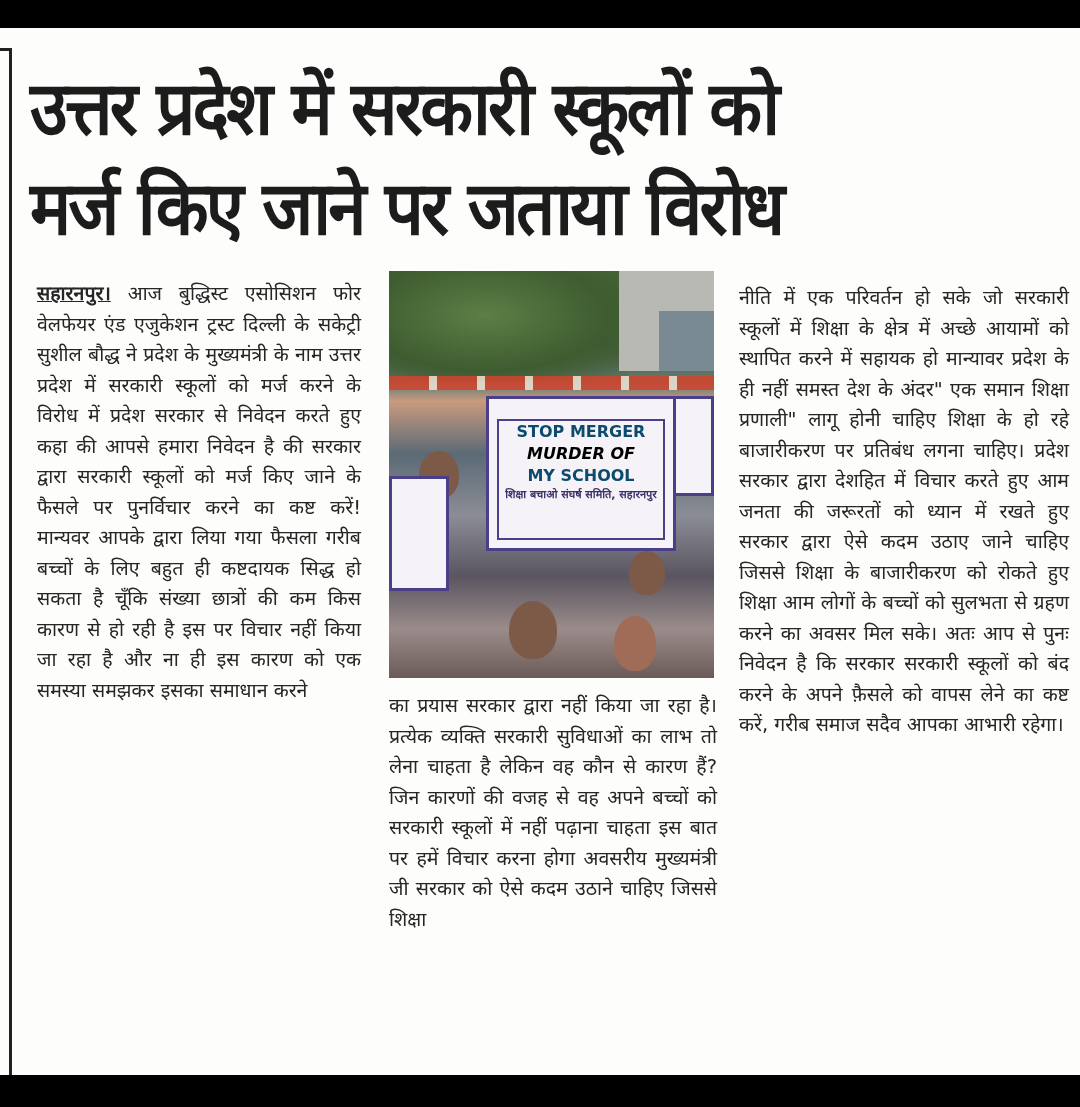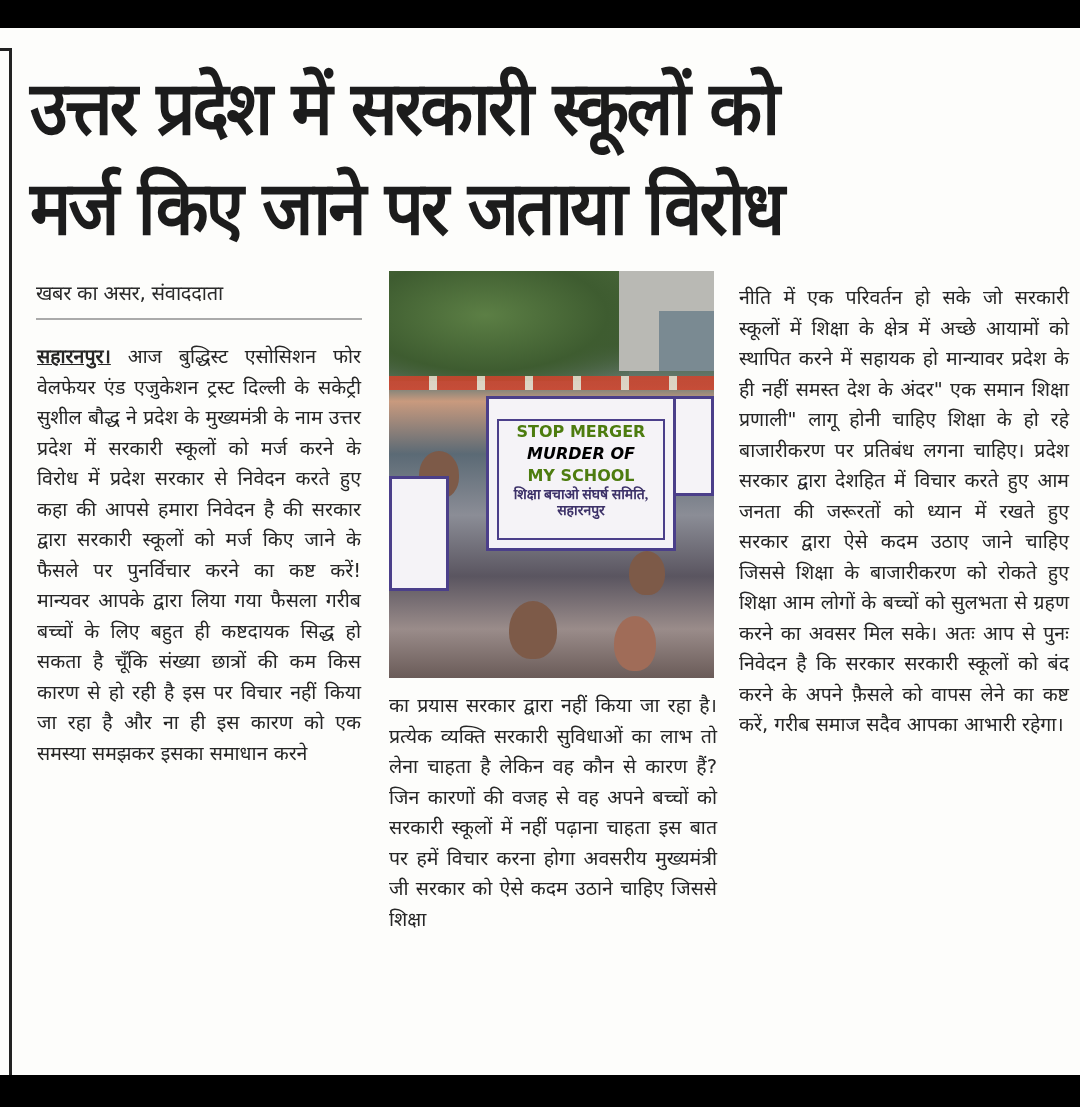--- a/index.html
+++ b/index.html
@@ -22,42 +22,41 @@
   .col-right { left: 738px; width: 332px; top: 254px; }
   .photo { position: absolute; left: 389px; top: 243px; width: 325px; height: 407px; overflow: hidden;
            background: linear-gradient(180deg, #4c6a3c 0%, #3f5a35 18%, #6c7d78 28%, #c99a7e 32%, #5b6a75 45%, #8b8d96 60%, #5a5560 75%, #9a8c8a 88%, #6a5b58 100%); }
   .photo .tree { position: absolute; left: 0; top: 0; width: 240px; height: 110px; background: radial-gradient(ellipse at 40% 40%, #5c7f45 0%, #3e5c30 60%, transparent 100%); }
   .photo .bldg { position: absolute; left: 230px; top: 0; width: 95px; height: 100px; background: #b9b9b4; }
   .photo .bldg2 { position: absolute; left: 270px; top: 40px; width: 55px; height: 60px; background: #7a8a92; }
   .photo .redstrip { position: absolute; left: 0; top: 105px; width: 325px; height: 14px; background: repeating-linear-gradient(90deg, #d2432c 0 40px, #efe3d2 40px 48px); opacity: .85; }
   .sign { position: absolute; background: #f5f3f7; border: 3px solid #4b3f8a; box-sizing: border-box; }
   .sign-main { left: 97px; top: 125px; width: 190px; height: 155px; }
   .sign-main .inner { position: absolute; left: 8px; top: 20px; right: 8px; bottom: 8px; border: 2px solid #4b3f8a; text-align: center; }
-  .sign-line { display: block; font-family: "DejaVu Sans", sans-serif; font-weight: bold; font-size: 16px; line-height: 22px; color: #4d7c0f; }
+  .sign-line { display: block; font-family: "DejaVu Sans", sans-serif; font-weight: bold; font-size: 16px; line-height: 22px; color: #0c4a6e; }
   .sign-line.dark { color: #000000; font-style: italic; }
-  .sign-line.small { font-size: 14px; color: #3c3168; line-height: 16px; font-family: Liberation Serif, serif; }
+  .sign-line.small { font-size: 11px; color: #3c3168; line-height: 16px; }
   .sign-left { left: 0; top: 205px; width: 60px; height: 115px; }
   .sign-right { left: 255px; top: 125px; width: 70px; height: 100px; }
   .head { position: absolute; border-radius: 50% 50% 45% 45%; background: #7d5a48; }
   .bottom-band { position: absolute; left: 0; top: 1075px; width: 1080px; height: 32px; background: #000; }
 </style>
 </head>
 <body>
 
 <div class="page">
   <div class="top-tick"></div>
   <div class="left-rule"></div>
 
   <h1 class="headline">
     <span>उत्तर प्रदेश में सरकारी स्कूलों को</span>
     <span>मर्ज किए जाने पर जताया विरोध</span>
   </h1>
 
   <div class="col col-left">
-    <div class="byline">खबर का असर, संवाददाता</div>
     <p><span class="dateline">सहारनपुर।</span><span> आज बुद्धिस्ट एसोसिशन फोर वेलफेयर एंड एजुकेशन ट्रस्ट दिल्ली के सकेट्री सुशील बौद्ध ने प्रदेश के मुख्यमंत्री के नाम उत्तर प्रदेश में सरकारी स्कूलों को मर्ज करने के विरोध में प्रदेश सरकार से निवेदन करते हुए कहा की आपसे हमारा निवेदन है की सरकार द्वारा सरकारी स्कूलों को मर्ज किए जाने के फैसले पर पुनर्विचार करने का कष्ट करें! मान्यवर आपके द्वारा लिया गया फैसला गरीब बच्चों के लिए बहुत ही कष्टदायक सिद्ध हो सकता है   चूँकि संख्या छात्रों की कम किस कारण से हो रही है इस पर विचार नहीं किया जा रहा है और ना ही इस कारण को एक समस्या समझकर इसका समाधान करने</span></p>
   </div>
 
   <div class="photo">
     <div class="tree"></div>
     <div class="bldg"></div>
     <div class="bldg2"></div>
     <div class="redstrip"></div>
     <div class="head" style="left:30px;top:180px;width:40px;height:48px;"></div>
     <div class="head" style="left:120px;top:330px;width:48px;height:58px;"></div>

